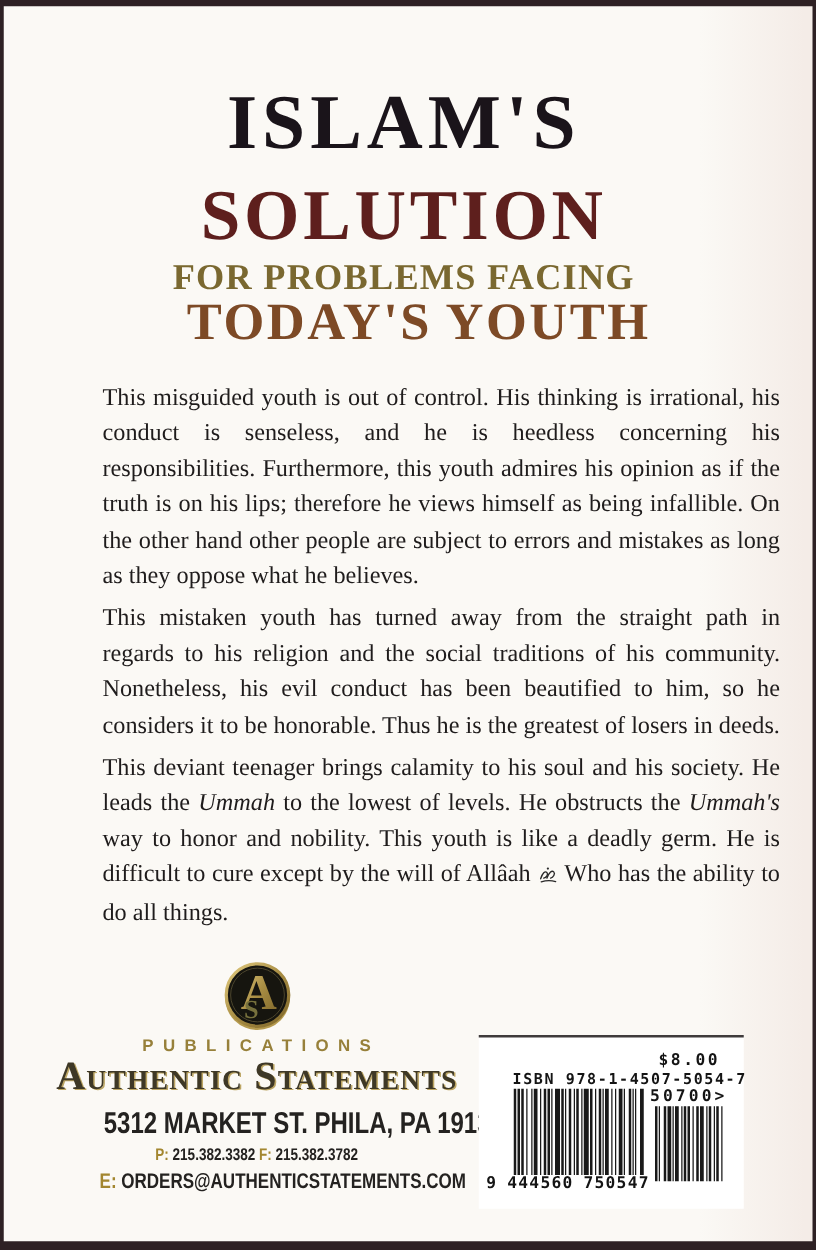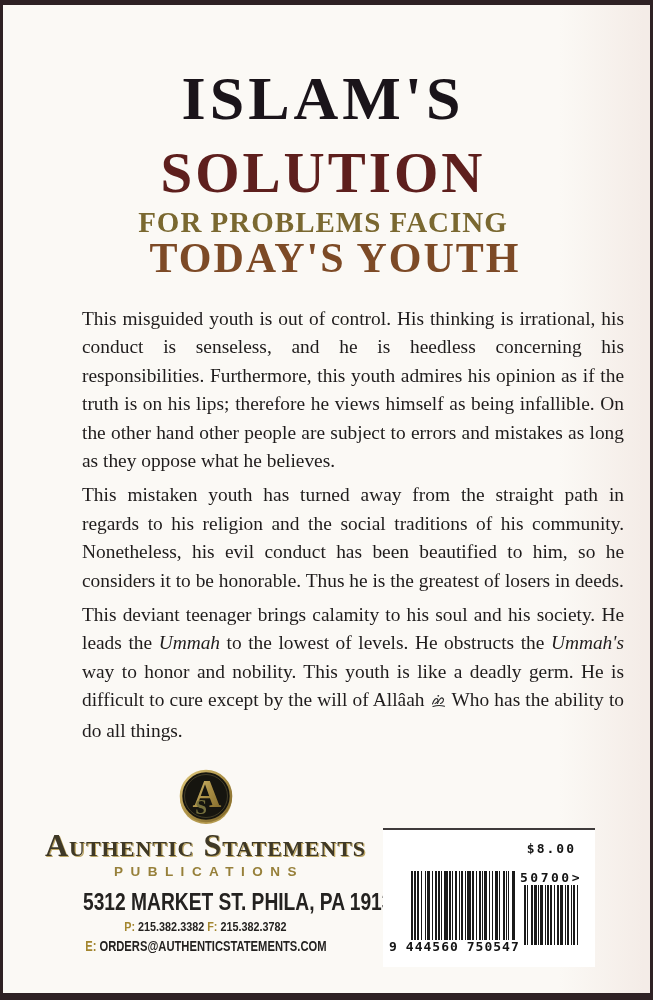--- a/index.html
+++ b/index.html
@@ -24,21 +24,21 @@
   #pub{position:absolute;left:40px;top:764px;width:325px;text-align:center;}
   #logo{display:block;margin:0 auto 4px auto;}
   #pubname{font-size:32px;font-weight:bold;font-variant:small-caps;letter-spacing:1px;
            color:#3e3826;text-shadow:1.2px 1.2px 0 rgba(178,152,74,.85);line-height:32px;white-space:nowrap;}
   #pubsub{font-size:13.5px;font-weight:bold;letter-spacing:7.5px;color:#97803a;
           font-family:"Liberation Sans",sans-serif;margin-top:3px;text-indent:7px;}
   .sans-line{font-family:"Liberation Sans",sans-serif;font-weight:bold;color:#242220;white-space:nowrap;}
   .squish{display:inline-block;transform:scaleX(.8);transform-origin:center;}
   #pubaddr{font-size:24px;margin-top:9px;}
   #pubphone{font-size:13.5px;margin-top:3px;}
-  #pubemail{font-size:14px;margin-top:4px;}
+  #pubemail{font-size:17px;margin-top:4px;}
   .goldlab{color:#a3862f;}
   
   #bcbox{position:absolute;left:380px;top:823px;width:212px;height:137px;
          background:#ffffff;border-top:2px solid #3f3b3b;
          font-family:"DejaVu Sans Mono",monospace;color:#141414;}
   #price{position:absolute;top:11px;right:19px;font-size:13px;font-weight:bold;letter-spacing:2px;}
   #isbn{position:absolute;top:26px;left:27px;font-size:12px;font-weight:bold;letter-spacing:1.3px;white-space:nowrap;}
   #suppnum{position:absolute;top:40px;left:137px;font-size:13px;font-weight:bold;letter-spacing:2.5px;}
   .bars{position:absolute;font-size:0;line-height:0;}
   .bars i{display:inline-block;height:100%;}
@@ -82,35 +82,36 @@
             <stop offset="0.5" stop-color="#a98e44"></stop>
             <stop offset="1" stop-color="#7c6428"></stop>
           </linearGradient>
         </defs>
         <ellipse cx="27" cy="29" rx="26" ry="26" fill="#b59a4e"></ellipse>
         <circle cx="27" cy="27" r="25" fill="#16150f" stroke="url(#gld)" stroke-width="2.6"></circle>
         <circle cx="27" cy="27" r="21.5" fill="none" stroke="#4d462d" stroke-width="0.8"></circle>
         <text x="28" y="38" text-anchor="middle" font-family="Liberation Serif, serif" font-size="40" font-weight="bold" fill="url(#gld)">A</text>
         <text x="22" y="45" text-anchor="middle" font-family="Liberation Serif, serif" font-size="21" font-weight="bold" fill="#77713d">S</text>
       </svg>
+      <div id="pubsub">PUBLICATIONS</div>
       <div id="pubname">Authentic Statements</div>
-      <div id="pubsub">PUBLICATIONS</div>
       <div id="pubaddr" class="sans-line">
         <span class="squish">5312 MARKET ST. PHILA, PA 19139</span>
       </div>
       <div id="pubphone" class="sans-line">
         <span class="squish"><span class="goldlab">P:</span> <span>215.382.3382</span> <span class="goldlab">F:</span> <span>215.382.3782</span></span>
       </div>
       <div id="pubemail" class="sans-line">
         <span class="squish"><span class="goldlab">E:</span> <span>ORDERS@AUTHENTICSTATEMENTS.COM</span></span>
       </div>
     </div>
 
     <div id="bcbox">
       <div id="price">$8.00</div>
+      <div id="isbn">ISBN 978-1-4507-5054-7</div>
       <div id="suppnum">50700&gt;</div>
       <div id="mainbars" class="bars"><i class="b" style="width: 2.3px;"></i><i style="width: 1.15px;"></i><i class="b" style="width: 1.15px;"></i><i style="width: 1.15px;"></i><i class="b" style="width: 2.3px;"></i><i style="width: 2.3px;"></i><i class="b" style="width: 1.15px;"></i><i style="width: 2.3px;"></i><i class="b" style="width: 1.15px;"></i><i style="width: 1.15px;"></i><i class="b" style="width: 3.45px;"></i><i style="width: 1.15px;"></i><i class="b" style="width: 1.15px;"></i><i style="width: 2.3px;"></i><i class="b" style="width: 2.3px;"></i><i style="width: 1.15px;"></i><i class="b" style="width: 1.15px;"></i><i style="width: 1.15px;"></i><i class="b" style="width: 1.15px;"></i><i style="width: 2.3px;"></i><i class="b" style="width: 3.45px;"></i><i style="width: 1.15px;"></i><i class="b" style="width: 2.3px;"></i><i style="width: 1.15px;"></i><i class="b" style="width: 1.15px;"></i><i style="width: 1.15px;"></i><i class="b" style="width: 2.3px;"></i><i style="width: 2.3px;"></i><i class="b" style="width: 1.15px;"></i><i style="width: 1.15px;"></i><i class="b" style="width: 1.15px;"></i><i style="width: 2.3px;"></i><i class="b" style="width: 1.15px;"></i><i style="width: 1.15px;"></i><i class="b" style="width: 3.45px;"></i><i style="width: 1.15px;"></i><i class="b" style="width: 2.3px;"></i><i style="width: 2.3px;"></i><i class="b" style="width: 1.15px;"></i><i style="width: 1.15px;"></i><i class="b" style="width: 2.3px;"></i><i style="width: 1.15px;"></i><i class="b" style="width: 1.15px;"></i><i style="width: 1.15px;"></i><i class="b" style="width: 2.3px;"></i><i style="width: 2.3px;"></i><i class="b" style="width: 1.15px;"></i><i style="width: 2.3px;"></i><i class="b" style="width: 1.15px;"></i><i style="width: 1.15px;"></i><i class="b" style="width: 3.45px;"></i><i style="width: 1.15px;"></i><i class="b" style="width: 1.15px;"></i><i style="width: 2.3px;"></i><i class="b" style="width: 2.3px;"></i><i style="width: 1.15px;"></i><i class="b" style="width: 1.15px;"></i><i style="width: 1.15px;"></i><i class="b" style="width: 1.15px;"></i><i style="width: 2.3px;"></i><i class="b" style="width: 2.8px;"></i></div>
       <div id="suppbars" class="bars"><i class="b" style="width: 2.2px;"></i><i style="width: 1.1px;"></i><i class="b" style="width: 1.1px;"></i><i style="width: 2.2px;"></i><i class="b" style="width: 2.2px;"></i><i style="width: 1.1px;"></i><i class="b" style="width: 3.3px;"></i><i style="width: 1.1px;"></i><i class="b" style="width: 1.1px;"></i><i style="width: 1.1px;"></i><i class="b" style="width: 2.2px;"></i><i style="width: 2.2px;"></i><i class="b" style="width: 1.1px;"></i><i style="width: 1.1px;"></i><i class="b" style="width: 2.2px;"></i><i style="width: 1.1px;"></i><i class="b" style="width: 2.2px;"></i><i style="width: 1.1px;"></i><i class="b" style="width: 1.1px;"></i><i style="width: 2.2px;"></i><i class="b" style="width: 2.2px;"></i><i style="width: 1.1px;"></i><i class="b" style="width: 3.3px;"></i><i style="width: 1.1px;"></i><i class="b" style="width: 1.1px;"></i><i style="width: 1.1px;"></i><i class="b" style="width: 2.2px;"></i><i style="width: 2.2px;"></i><i class="b" style="width: 1.1px;"></i><i style="width: 1.1px;"></i><i class="b" style="width: 2.2px;"></i><i style="width: 1.1px;"></i><i class="b" style="width: 0.2px;"></i></div>
       <div id="bcdigits"><span>9</span><span class="sp"></span><span>444560</span><span class="sp"></span><span>750547</span></div>
     </div>
 
   </div>
 </div>
 
 </body></html>

